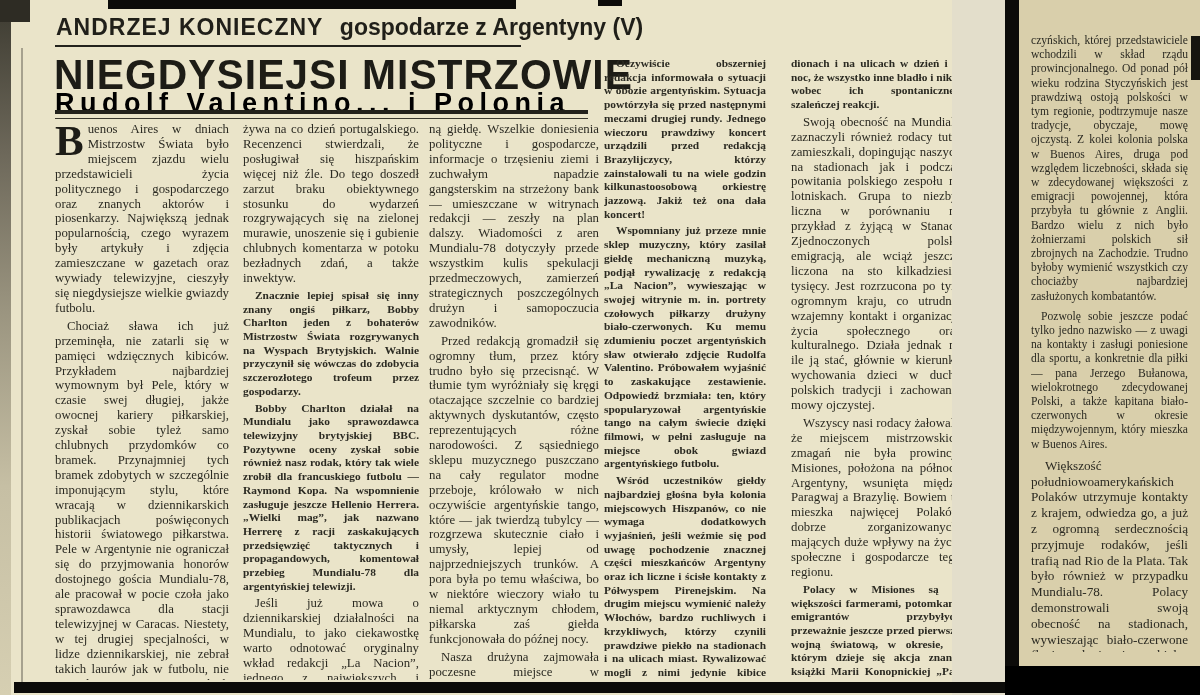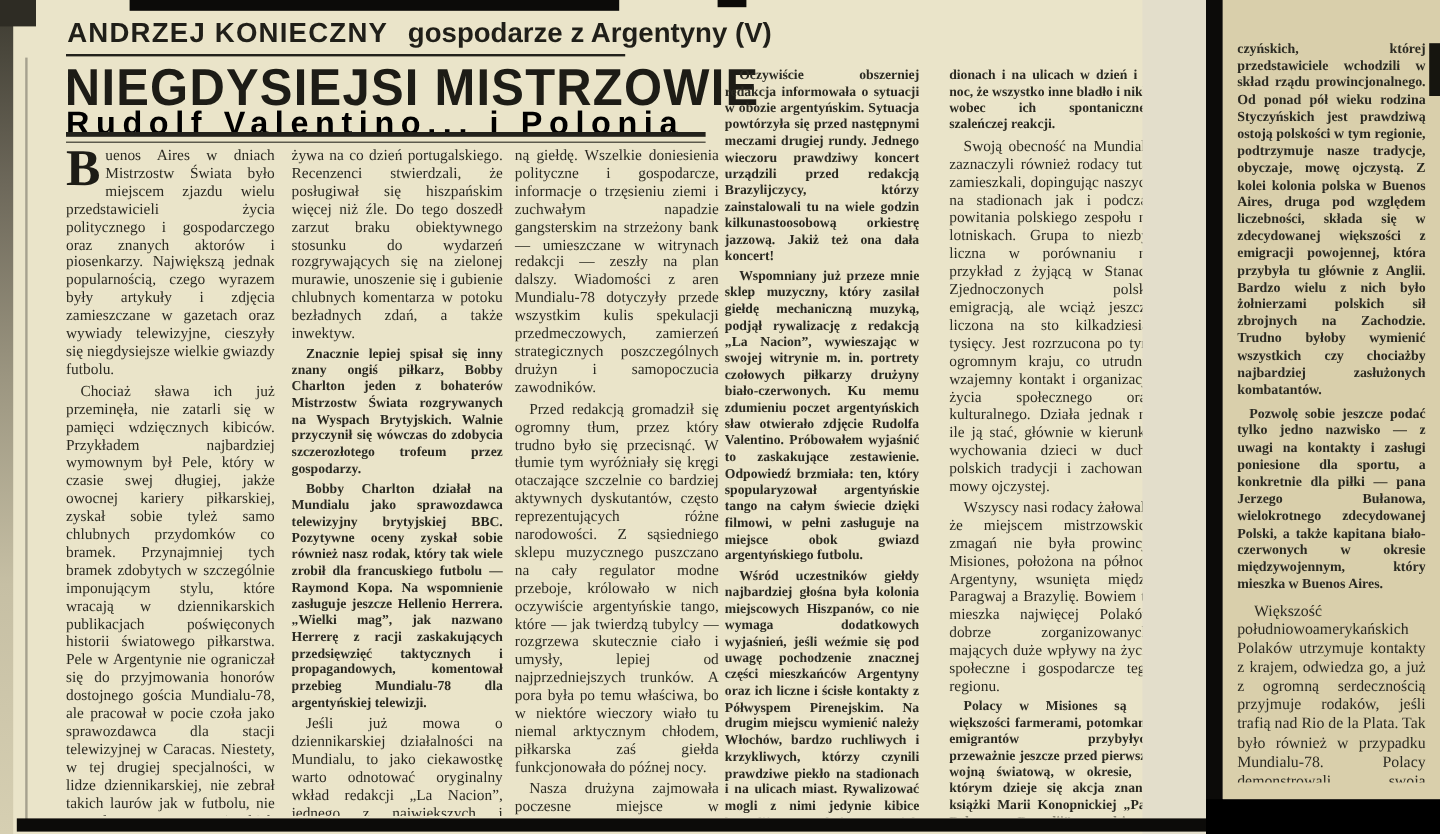--- a/index.html
+++ b/index.html
@@ -48,21 +48,21 @@
   .c5{left:791px;top:57px;width:170px;height:624px;}
   .dropcap::first-letter{
     float:left;font-size:43px;line-height:33px;font-weight:bold;
     padding:2px 4px 0 0;color:#1d1c16;}
   
   .fold-gutter{position:absolute;left:952px;top:0;width:53px;height:695px;background:var(--gutter_paper);}
   .panel-bar{position:absolute;left:1005px;top:0;width:14px;height:695px;background:var(--bar);}
   .side-panel{position:absolute;left:1019px;top:0;width:181px;height:666px;background:var(--panel_paper);}
   .panel-text{position:absolute;left:12px;top:34px;width:157px;height:618px;overflow:hidden;text-align:justify;}
   .panel-text p{margin:0 0 6px 0;}
-  .panel-text p.boldsmall{font-weight:bold;font-size:11.6px;line-height:14.2px;text-indent:10px;}
+  .panel-text p.boldsmall{font-weight:normal;font-size:11.6px;line-height:14.2px;text-indent:10px;}
   .panel-text p.cont{text-indent:0;}
   .panel-text p.reg{font-size:13.2px;line-height:15.8px;text-indent:14px;}
   .panel-edge-mark{position:absolute;left:1191px;top:36px;width:9px;height:44px;background:#16150f;}
   .bottom-bar-main{position:absolute;left:14px;top:682px;width:991px;height:11px;background:var(--bar);}
   .bottom-bar-panel{position:absolute;left:1005px;top:666px;width:195px;height:29px;background:#000;}
 </style>
 </head>
 <body>
 
 <div id="page">

